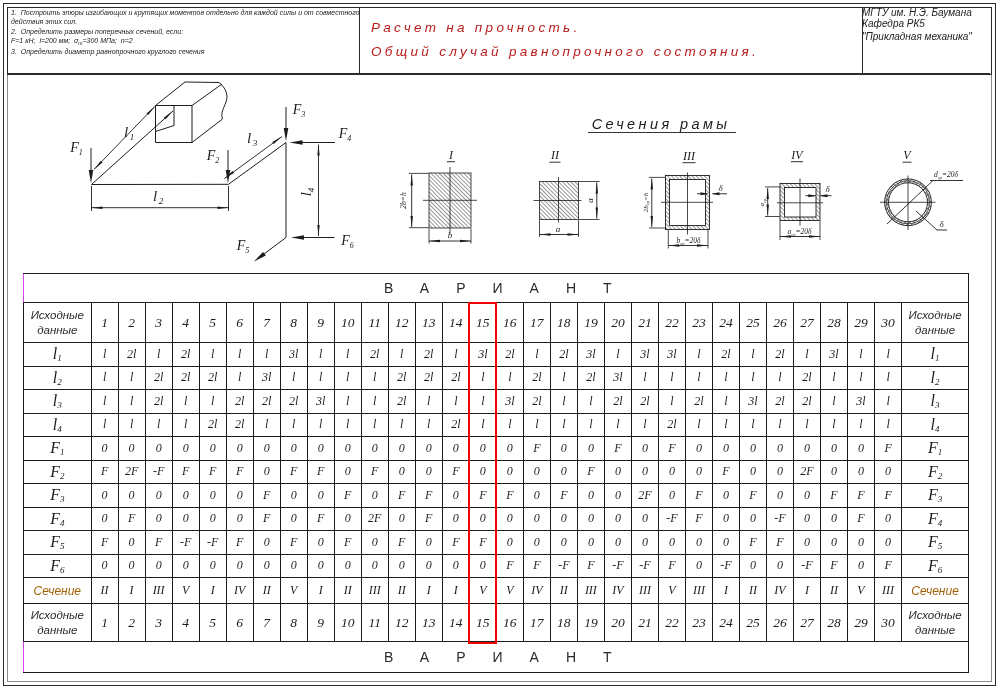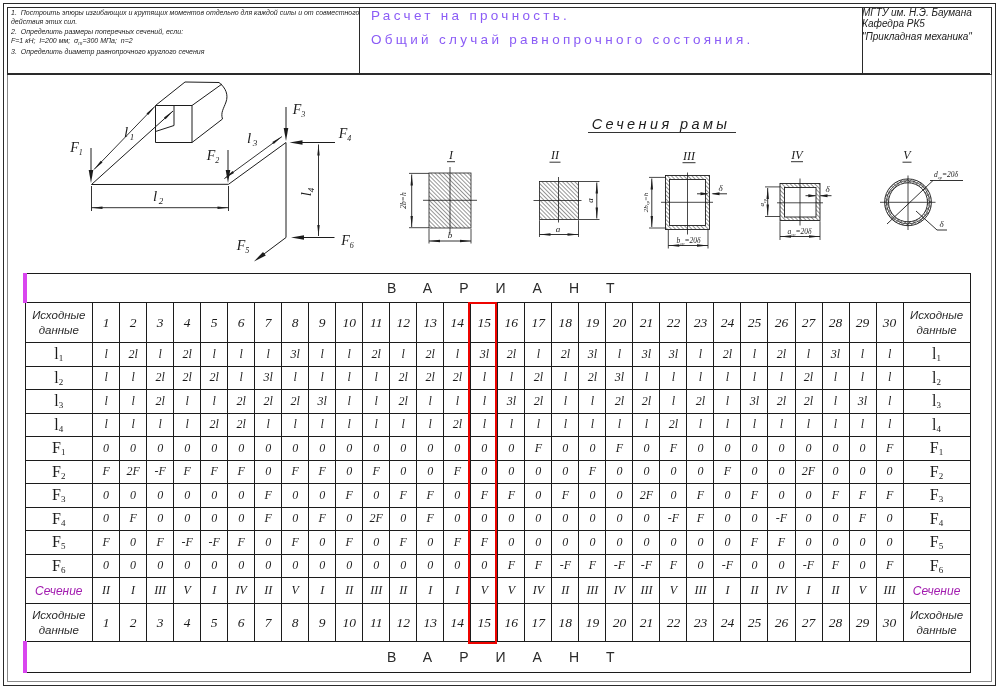--- a/index.html
+++ b/index.html
@@ -1,40 +1,40 @@
 <!DOCTYPE html>
 <html><head><meta charset="utf-8"><title>v</title><style>
 html,body{margin:0;padding:0}
 body{width:1000px;height:691px;position:relative;background:#fff;
  font-family:"Liberation Sans",sans-serif;color:#1c1c1c;overflow:hidden}
 .abs{position:absolute}
 table{border-collapse:collapse;table-layout:fixed}
 td{border:1px solid #1c1c1c;padding:0;text-align:center;vertical-align:middle;overflow:hidden}
-td.band{border-left:4px solid #d946ef;border-right:1px solid #1c1c1c}
+td.band{border-left:1px solid #d946ef;border-right:1px solid #1c1c1c}
 .bandtxt{font-size:14px;letter-spacing:27px;color:#2a2a2a;padding-left:360px;text-align:left;
  font-family:"Liberation Sans",sans-serif;transform:scaleY(1.0)}
 .id{font-style:italic;font-size:11.5px;line-height:1.25;color:#2a2a2a}
 .nm{font-family:"Liberation Serif",serif;font-style:italic;font-size:13.5px}
 .dv{font-family:"Liberation Serif",serif;font-style:italic;font-size:12px}
 .dr{height:23.5px}
-.lb{font-family:"Liberation Serif",serif;font-size:16px}
+.lb{font-family:"Liberation Serif",serif;font-style:italic;font-size:16px}
 .lb sub{font-size:9px;vertical-align:-2px}
-.sl{font-style:italic;font-size:12px;color:#a21caf}
+.sl{font-style:italic;font-size:12px;color:#a16207}
 .hdrsm{font-style:italic;font-size:7px;line-height:9.4px;color:#222}
 .hdrsm sub{line-height:1;font-size:5px}
 .hl{white-space:pre}
 </style></head><body>
 <div class="abs" style="left:3px;top:3px;width:991px;height:681px;border:1.4px solid #2a2a2a"></div>
 <div class="abs" style="left:7px;top:7px;width:983px;height:673px;border:1px solid #8a8a8a"></div>
 <div class="abs" style="left:7px;top:73px;width:983px;height:0;border-top:1.2px solid #2a2a2a"></div>
 <div class="abs" style="left:359px;top:7px;width:0;height:66px;border-left:1.2px solid #2a2a2a"></div>
 <div class="abs" style="left:862px;top:7px;width:0;height:66px;border-left:1.2px solid #2a2a2a"></div>
 <div class="abs" style="left:7px;top:7px;width:983px;height:66px;border:1.2px solid #2a2a2a"></div>
 <div class="abs hdrsm" style="left:11px;top:8px;width:352px">1.&nbsp;&nbsp;Построить эпюры изгибающих и крутящих моментов отдельно для каждой силы и от совместного<br>действия этих сил.<br>2.&nbsp;&nbsp;Определить размеры поперечных сечений, если:<br><span style="font-size:7px">F=1 кН;&nbsp; l=200 мм;&nbsp; σ<sub style="font-size:5px">т</sub>=300 МПа;&nbsp; n=2</span><br>3.&nbsp;&nbsp;Определить диаметр равнопрочного круглого сечения</div>
-<div class="abs" style="left:371px;top:4px;width:490px;color:#8b5cf6">
+<div class="abs" style="left:371px;top:16px;width:490px;font-style:italic;color:#b91c1c">
     <div class="hl" style="font-size:13.5px;letter-spacing:3.3px;line-height:23.5px">Расчет на прочность.</div>
     <div class="hl" style="font-size:13.5px;letter-spacing:3.3px;line-height:23.5px">Общий случай равнопрочного состояния.</div>
   </div>
 <div class="abs" style="left:862px;top:8px;width:128px;font-style:italic;font-size:10px;line-height:10.5px;color:#222">МГТУ им. Н.Э. Баумана<br>Кафедра РК5<br><span style="display:inline-block;margin-top:3px">"Прикладная механика"</span></div>
 <svg style="position:absolute;left:0;top:0" width="1000" height="691" viewBox="0 0 1000 691">
     <defs>
       <pattern id="ht" width="2.9" height="2.9" patternUnits="userSpaceOnUse" patternTransform="rotate(45)">
         <rect width="2.9" height="2.9" fill="white"></rect>
         <line x1="0" y1="0" x2="2.9" y2="0" stroke="#2e2e2e" stroke-width="1.0"></line>
       </pattern>

